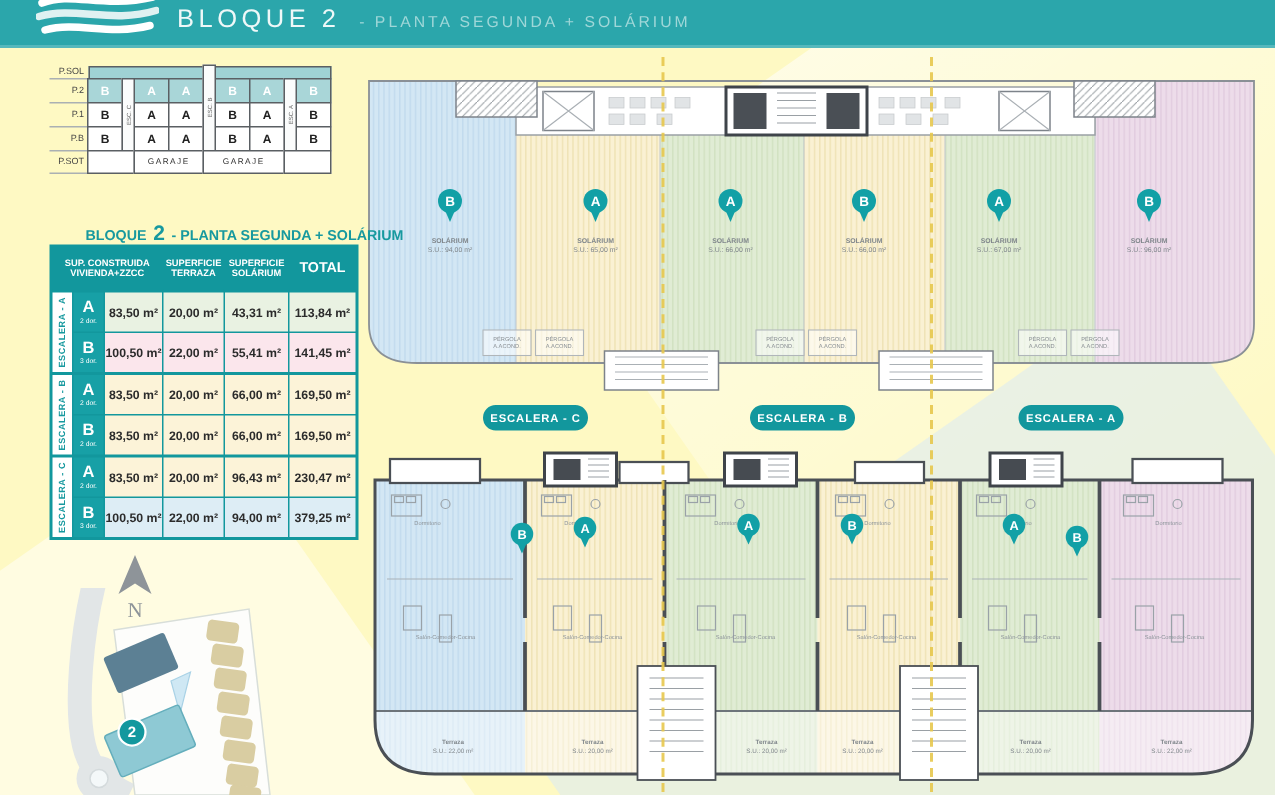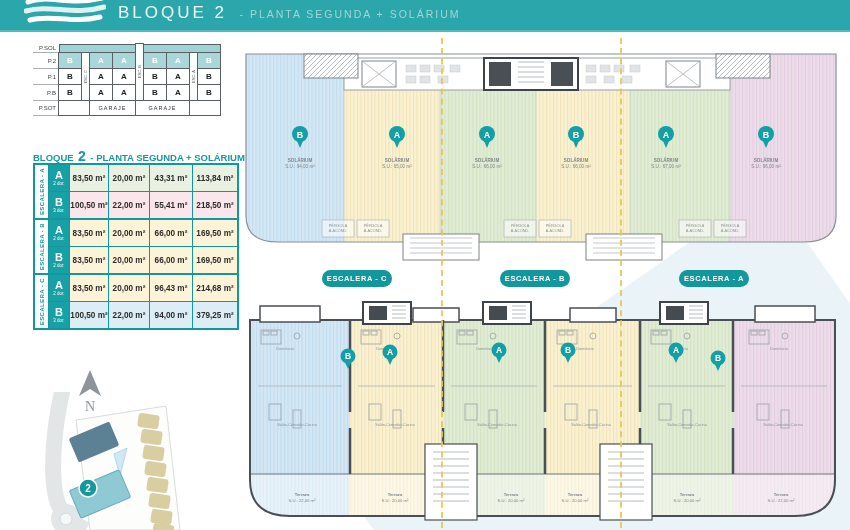--- a/index.html
+++ b/index.html
@@ -1,16 +1,16 @@
 <!DOCTYPE html>
 <html><head>
 <meta charset="utf-8">
 <style>
   html,body{margin:0;padding:0;background:#dfe7ea;}
-  .page{position:relative;width:850px;height:530px;overflow:hidden;background:#ffffff;
+  .page{position:relative;width:850px;height:530px;overflow:hidden;background:#fef9c3;
         font-family:"Liberation Sans",sans-serif;}
   .swish1{position:absolute;right:-140px;top:-40px;width:560px;height:420px;
           background:linear-gradient(rgba(255,255,255,.55),rgba(255,255,255,0));
           transform:rotate(-35deg);z-index:0;}
   .swish2{position:absolute;right:-80px;bottom:-170px;width:520px;height:400px;
           background:#dcebf2;transform:rotate(-35deg);opacity:.6;z-index:0;}
   .swish3{position:absolute;left:-140px;bottom:-220px;width:430px;height:380px;
           background:rgba(255,255,255,.5);transform:rotate(-35deg);z-index:0;}
 
   
@@ -33,21 +33,21 @@
   .sd-p2{background:#a9d6d8;color:#fff;}
   .sd-sep{border:1px solid #5a5f63;margin:-1px 0 0 -1px;background:#fbfcfc;display:flex;
           align-items:center;justify-content:center;overflow:hidden;}
   .sd-sep span{writing-mode:vertical-rl;transform:rotate(180deg);font-size:4px;color:#666;}
   .sd-gar{border:1px solid #5a5f63;margin:-1px 0 0 -1px;background:#fff;display:flex;
           align-items:center;justify-content:center;font-size:5.5px;letter-spacing:1px;color:#333;}
   .sd-empty{border:1px solid #5a5f63;margin:-1px 0 0 -1px;background:#fff;}
 
   
   .tbl-title{position:absolute;left:33px;top:147px;z-index:3;color:#17999f;white-space:nowrap;}
-  .tbl-title .b1{font-size:9.5px;font-weight:bold;}
+  .tbl-title .b1{font-size:9.5px;font-weight:bold;margin-left:24px;}
   .tbl-title .b2{font-size:14px;font-weight:bold;}
   .tbl-title .b3{font-size:9.5px;font-weight:bold;}
   .tbl{position:absolute;left:33px;top:163px;width:202px;background:#12979d;padding:2px;
        display:flex;flex-direction:column;gap:2px;z-index:3;}
   .t-hrow{display:flex;gap:1px;height:28px;}
   .t-h{background:#12979d;color:#fff;display:flex;flex-direction:column;align-items:center;
        justify-content:center;font-weight:bold;font-size:6.2px;line-height:1.2;text-align:center;}
   .t-h.c1{width:73px;} .t-h.c2{width:40px;} .t-h.c3{width:42px;} .t-h.c4{width:44px;font-size:9.5px;}
   .t-group{display:flex;gap:1px;}
   .t-strip{width:13px;background:#fff;display:flex;align-items:center;justify-content:center;}
@@ -146,20 +146,37 @@
     <div class="sd-empty" style="grid-row:5;grid-column:9/11"></div>
   </div>
 
   <div class="tbl-title">
     <span class="b1">BLOQUE</span>
     <span class="b2">2</span>
     <span class="b3">- PLANTA SEGUNDA + SOLÁRIUM</span>
   </div>
 
   <div class="tbl">
+    <div class="t-hrow">
+      <div class="t-h c1">
+        <span>SUP. CONSTRUIDA</span>
+        <span>VIVIENDA+ZZCC</span>
+      </div>
+      <div class="t-h c2">
+        <span>SUPERFICIE</span>
+        <span>TERRAZA</span>
+      </div>
+      <div class="t-h c3">
+        <span>SUPERFICIE</span>
+        <span>SOLÁRIUM</span>
+      </div>
+      <div class="t-h c4">
+        <span>TOTAL</span>
+      </div>
+    </div>
 
     <div class="t-group">
       <div class="t-strip">
           <span>ESCALERA - A</span>
         </div>
       <div class="t-rows">
         <div class="t-row">
           <div class="t-letter">
               <span class="L">A</span>
               <span class="d">2 dor.</span>
@@ -170,21 +187,21 @@
           <div class="t-val w4 rc-green">113,84 m²</div>
         </div>
         <div class="t-row">
           <div class="t-letter">
               <span class="L">B</span>
               <span class="d">3 dor.</span>
             </div>
           <div class="t-val w1 rc-pink">100,50 m²</div>
           <div class="t-val w2 rc-pink">22,00 m²</div>
           <div class="t-val w3 rc-pink">55,41 m²</div>
-          <div class="t-val w4 rc-pink">218,50 m²</div>
+          <div class="t-val w4 rc-pink">141,45 m²</div>
         </div>
       </div>
     </div>
 
     <div class="t-group">
       <div class="t-strip">
           <span>ESCALERA - B</span>
         </div>
       <div class="t-rows">
         <div class="t-row">
@@ -216,21 +233,21 @@
         </div>
       <div class="t-rows">
         <div class="t-row">
           <div class="t-letter">
               <span class="L">A</span>
               <span class="d">2 dor.</span>
             </div>
           <div class="t-val w1 rc-cream">83,50 m²</div>
           <div class="t-val w2 rc-cream">20,00 m²</div>
           <div class="t-val w3 rc-cream">96,43 m²</div>
-          <div class="t-val w4 rc-cream">214,68 m²</div>
+          <div class="t-val w4 rc-cream">230,47 m²</div>
         </div>
         <div class="t-row">
           <div class="t-letter">
               <span class="L">B</span>
               <span class="d">3 dor.</span>
             </div>
           <div class="t-val w1 rc-blue">100,50 m²</div>
           <div class="t-val w2 rc-blue">22,00 m²</div>
           <div class="t-val w3 rc-blue">94,00 m²</div>
           <div class="t-val w4 rc-blue">379,25 m²</div>

